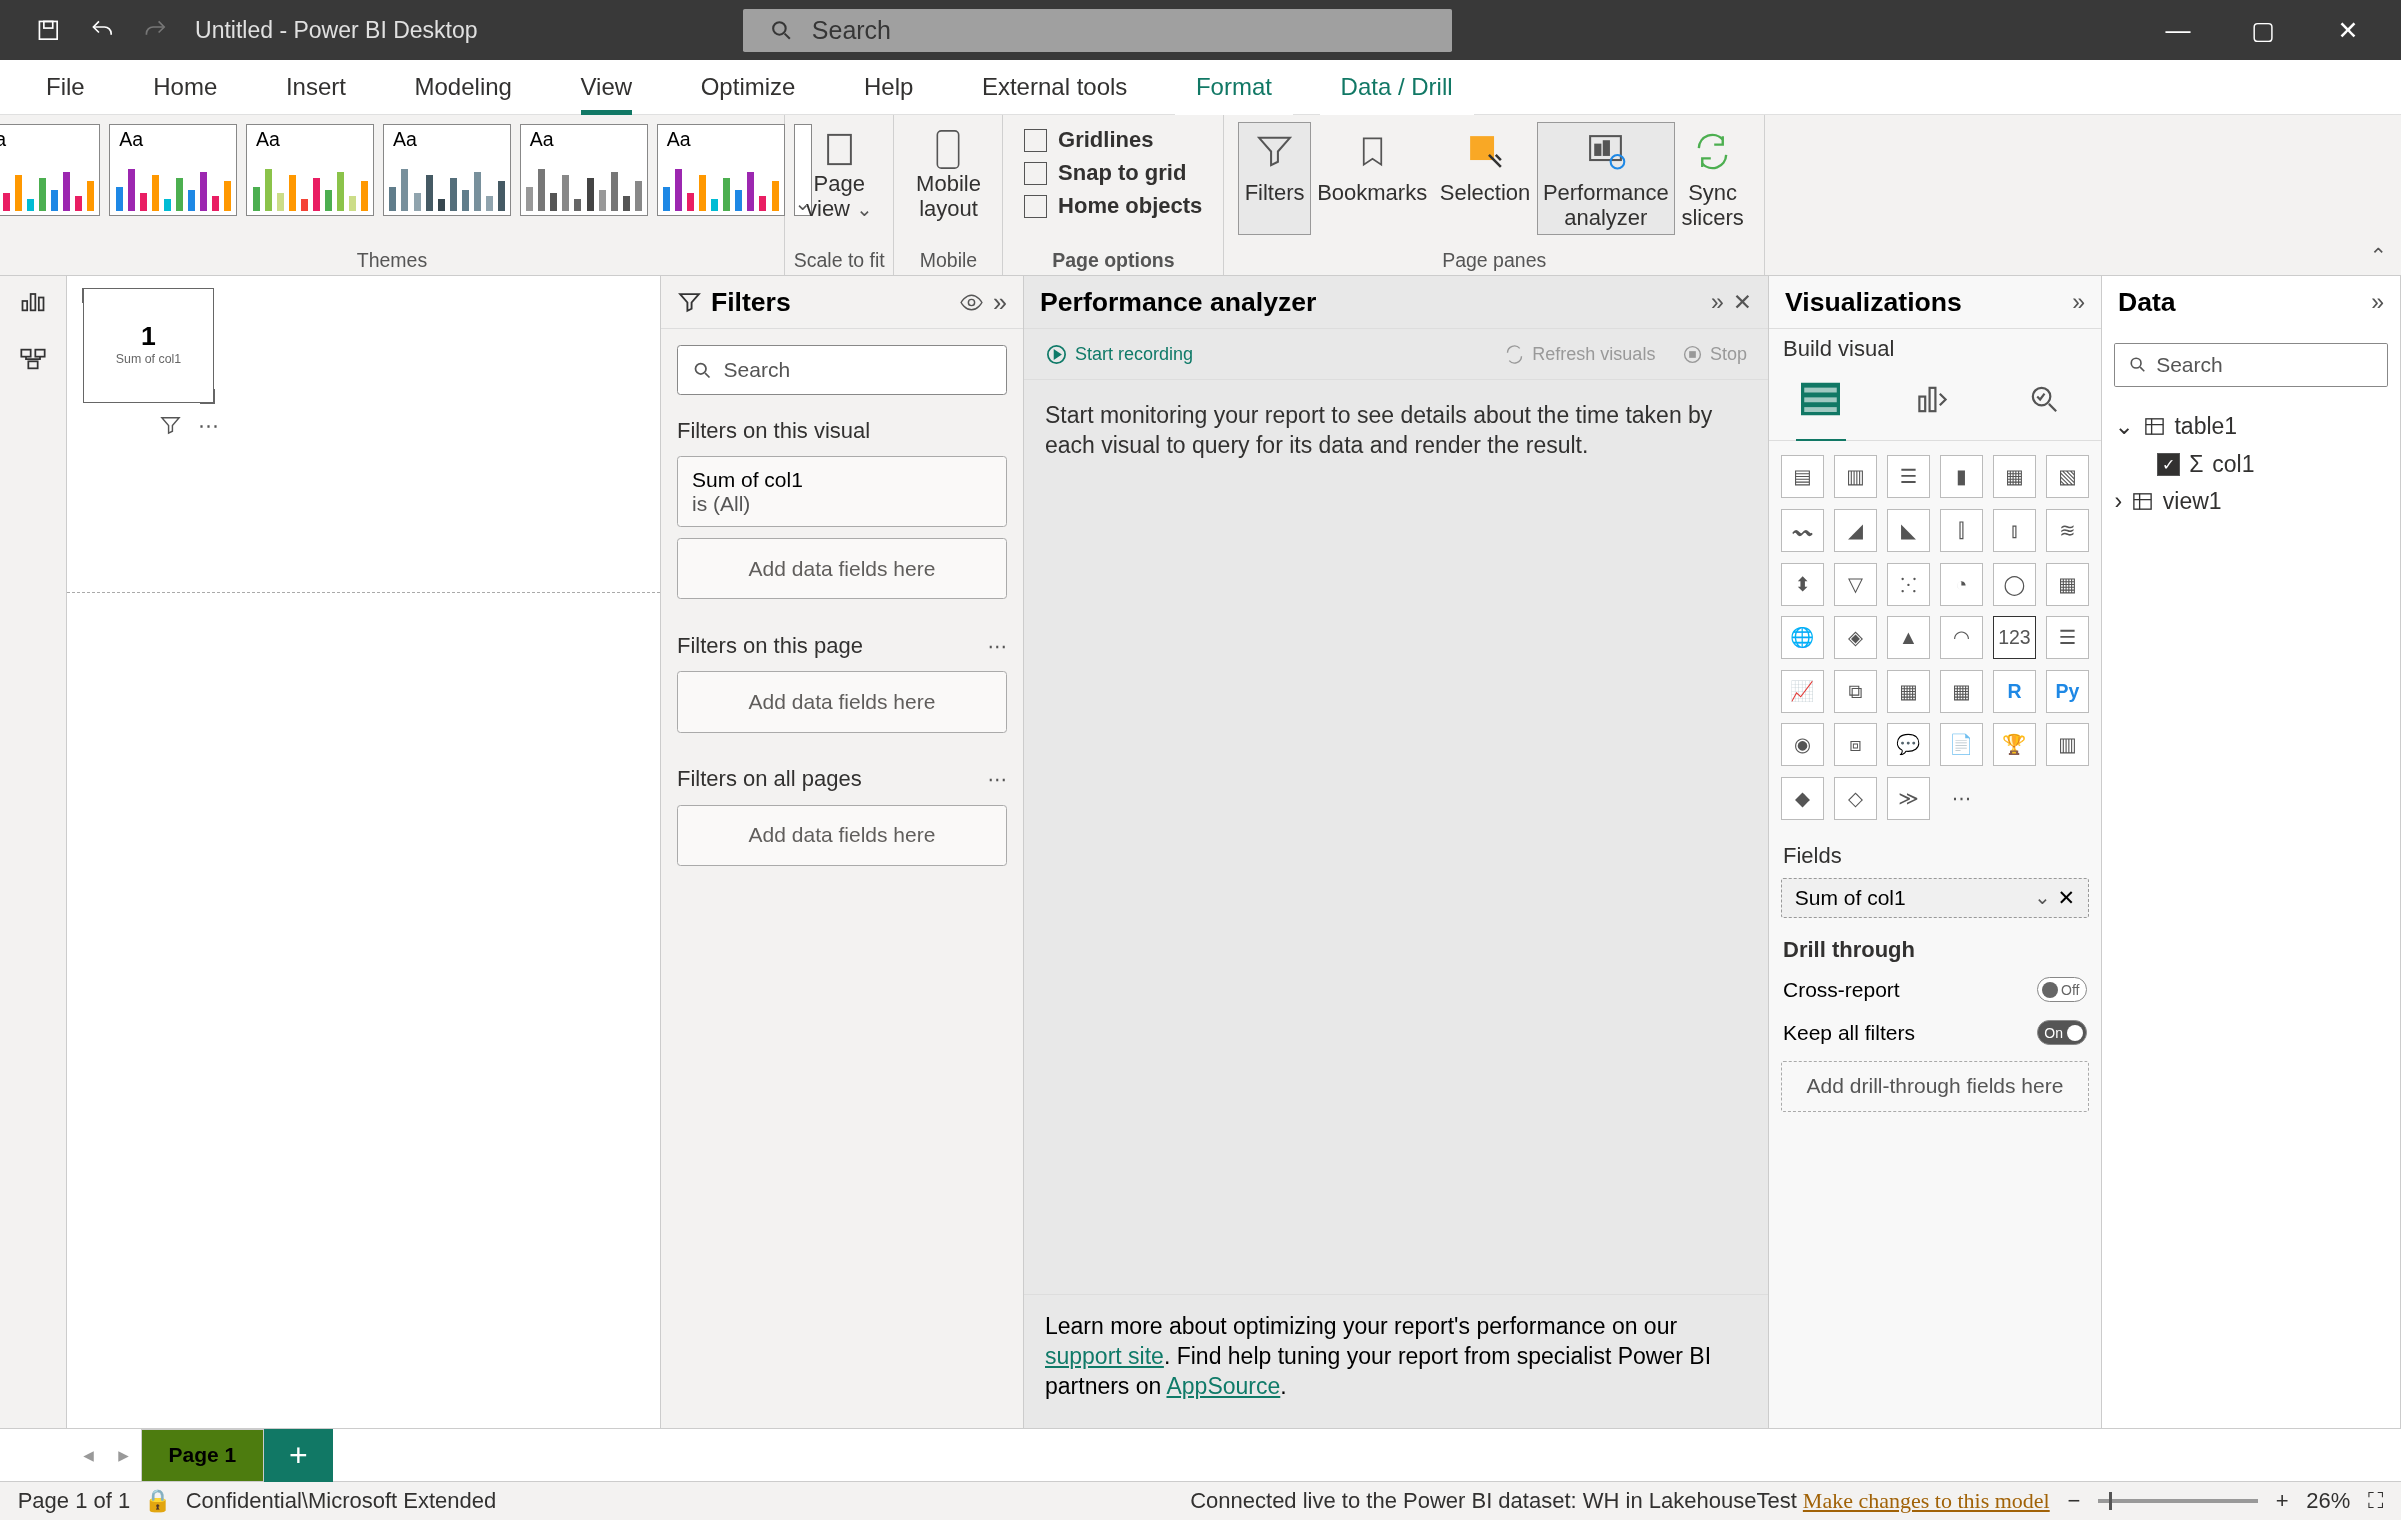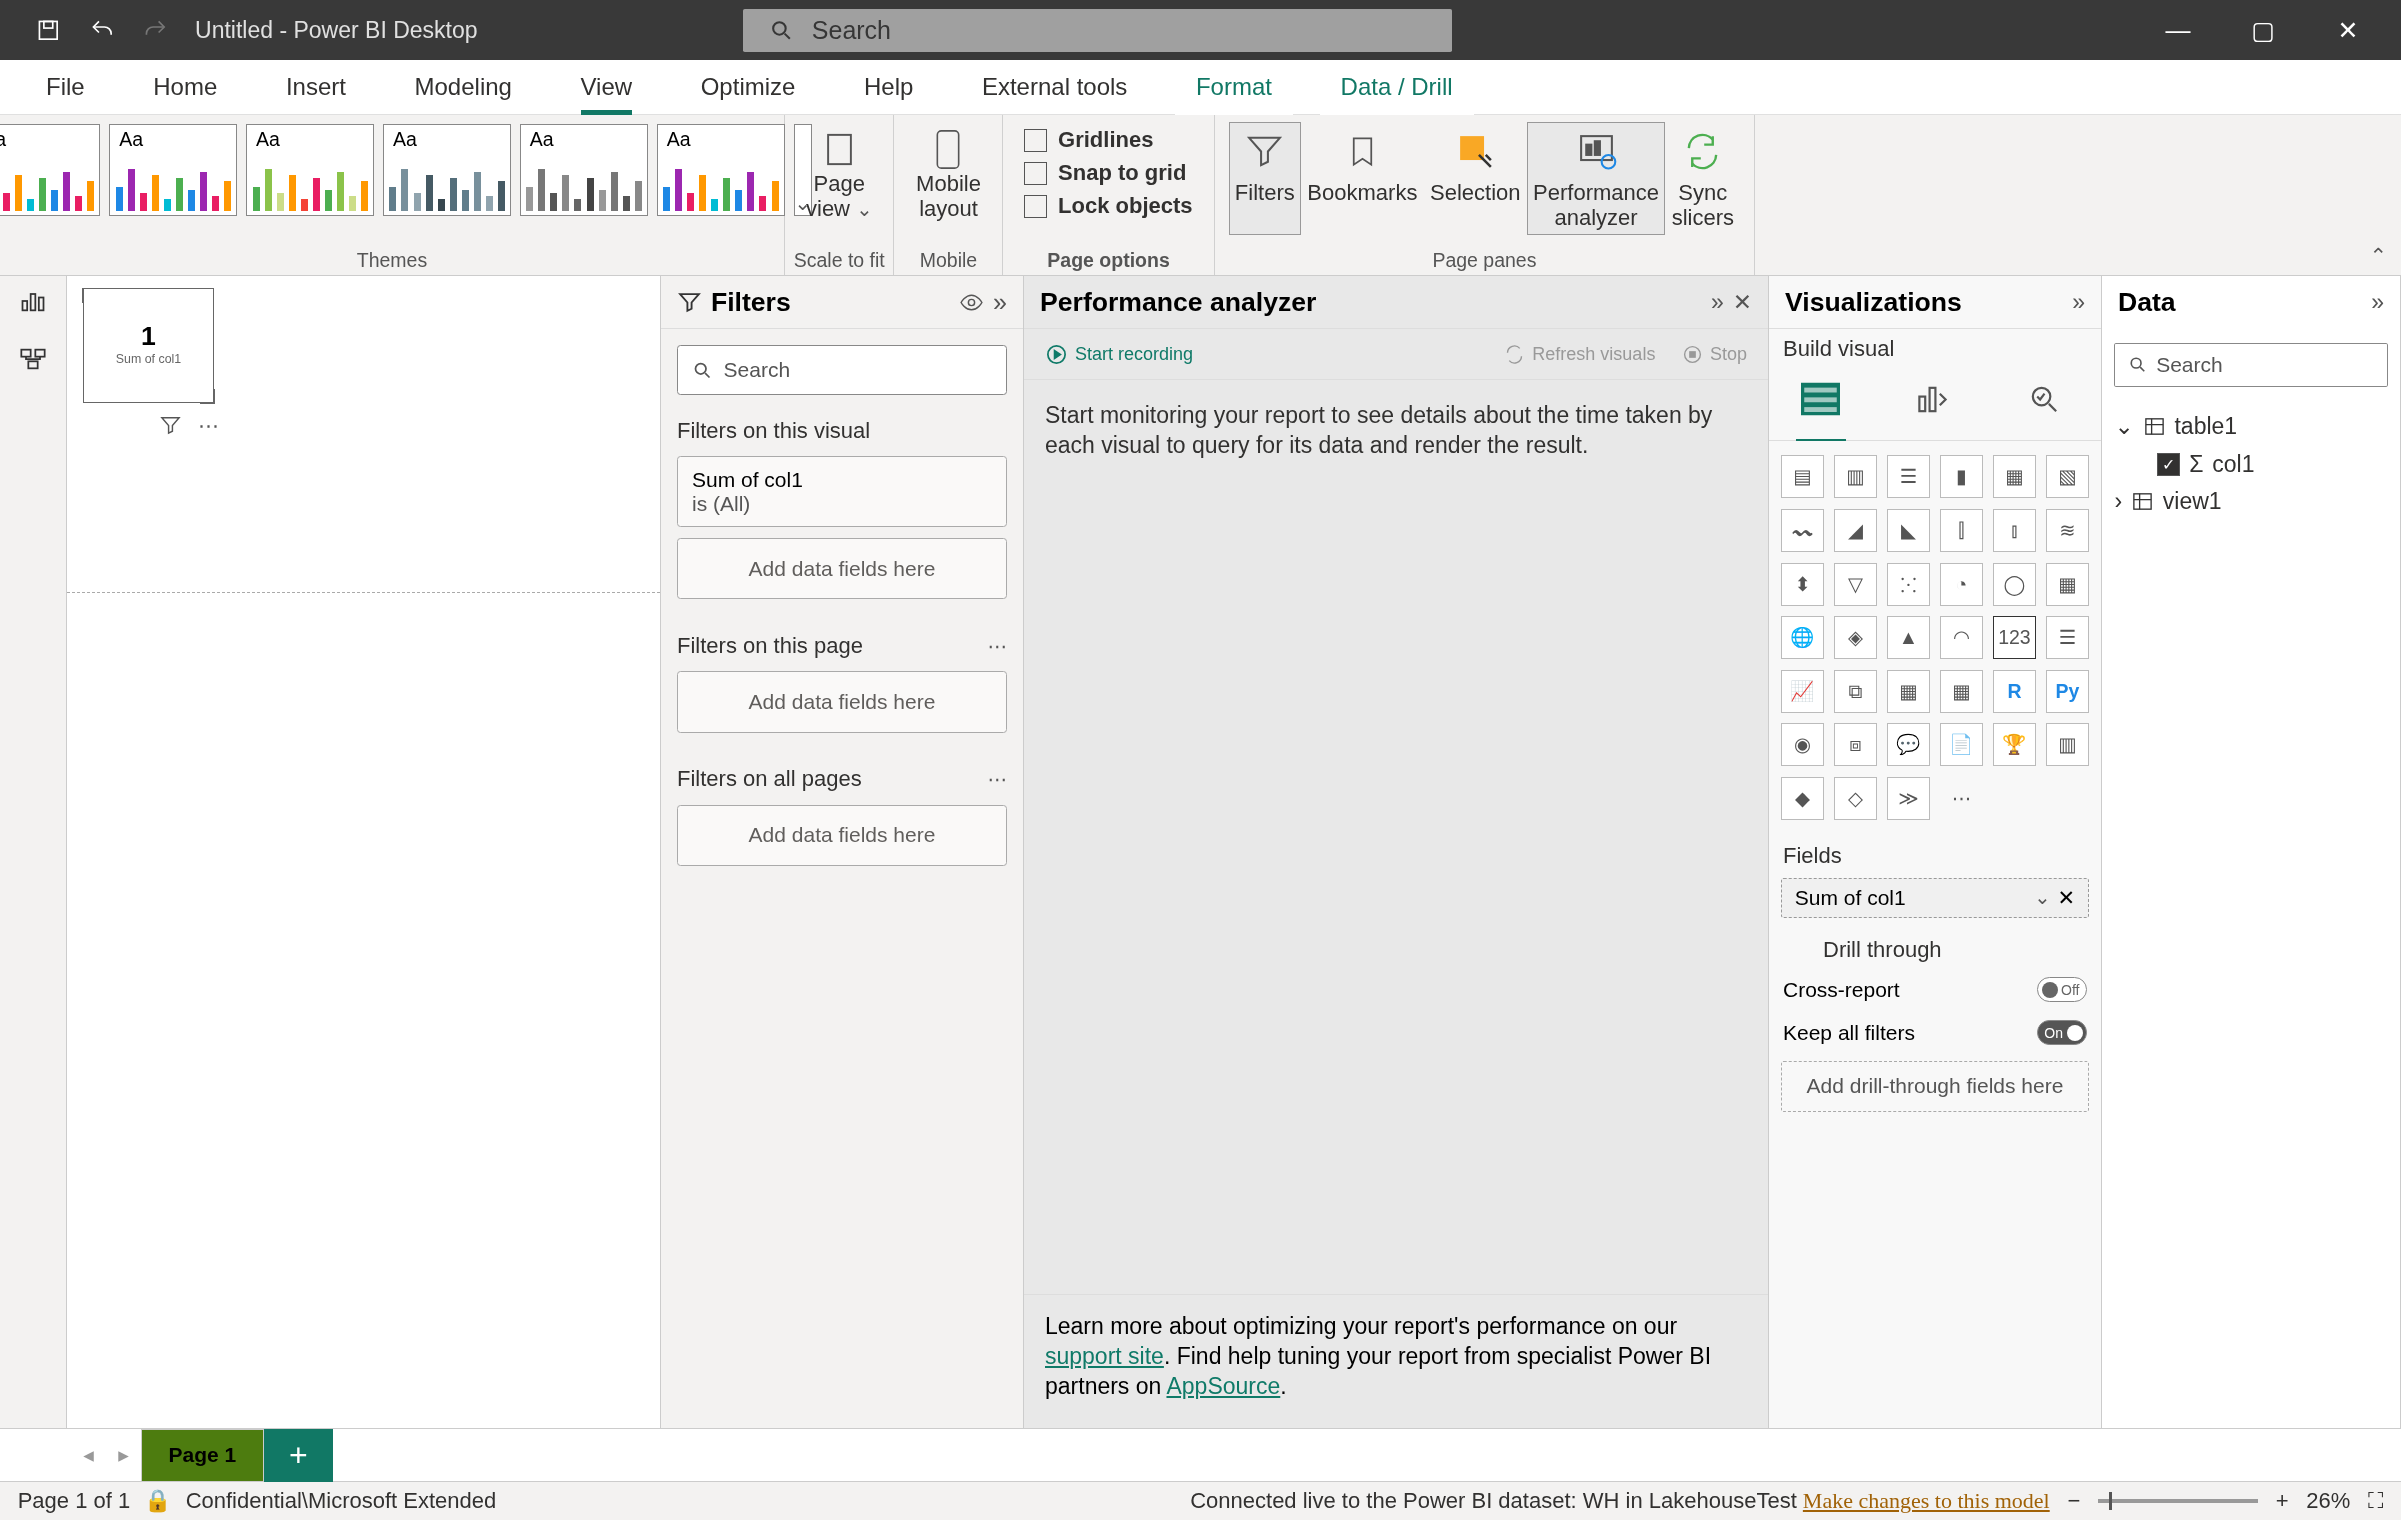--- a/index.html
+++ b/index.html
@@ -307,21 +307,21 @@
     <div class="check-row">
         <div class="box"></div>
         <span>Gridlines</span>
       </div>
     <div class="check-row">
         <div class="box"></div>
         <span>Snap to grid</span>
       </div>
     <div class="check-row">
         <div class="box"></div>
-        <span>Lock objects</span>
+        <span>Home objects</span>
       </div>
     <div class="ribbon-group-label">Page options</div>
   </div>
 
   <div class="ribbon-group" style="padding-top:3.5px;">
     <div class="ribbon-buttons-row">
       <div class="ribbon-btn active">
         <div class="icon">
             <svg width="41" height="41" viewBox="0 0 24 24" fill="none" stroke="#555" stroke-width="1.2">
               <path d="M3 4h18l-7 8v6l-4 2v-8z"></path>
@@ -558,21 +558,21 @@
       <div class="v" style="border:none;background:none;">⋯</div>
     </div>
     <div class="field-section-title">Fields</div>
     <div class="field-pill">
       <span>Sum of col1</span>
       <span style="display:flex;gap:7px;">
           <span class="chev">⌄</span>
           <span>✕</span>
         </span>
     </div>
-    <div class="field-section-title" style="font-weight:400;padding-top:16px;margin-left:40px;">Drill through</div>
+    <div class="field-section-title" style="font-weight:700;padding-top:16px;">Drill through</div>
     <div class="toggle-row">
       <span>Cross-report</span>
       <div class="toggle off">
           <div class="knob"></div>
           <span style="margin-left:3.5px;">Off</span>
         </div>
     </div>
     <div class="toggle-row">
       <span>Keep all filters</span>
       <div class="toggle on">

